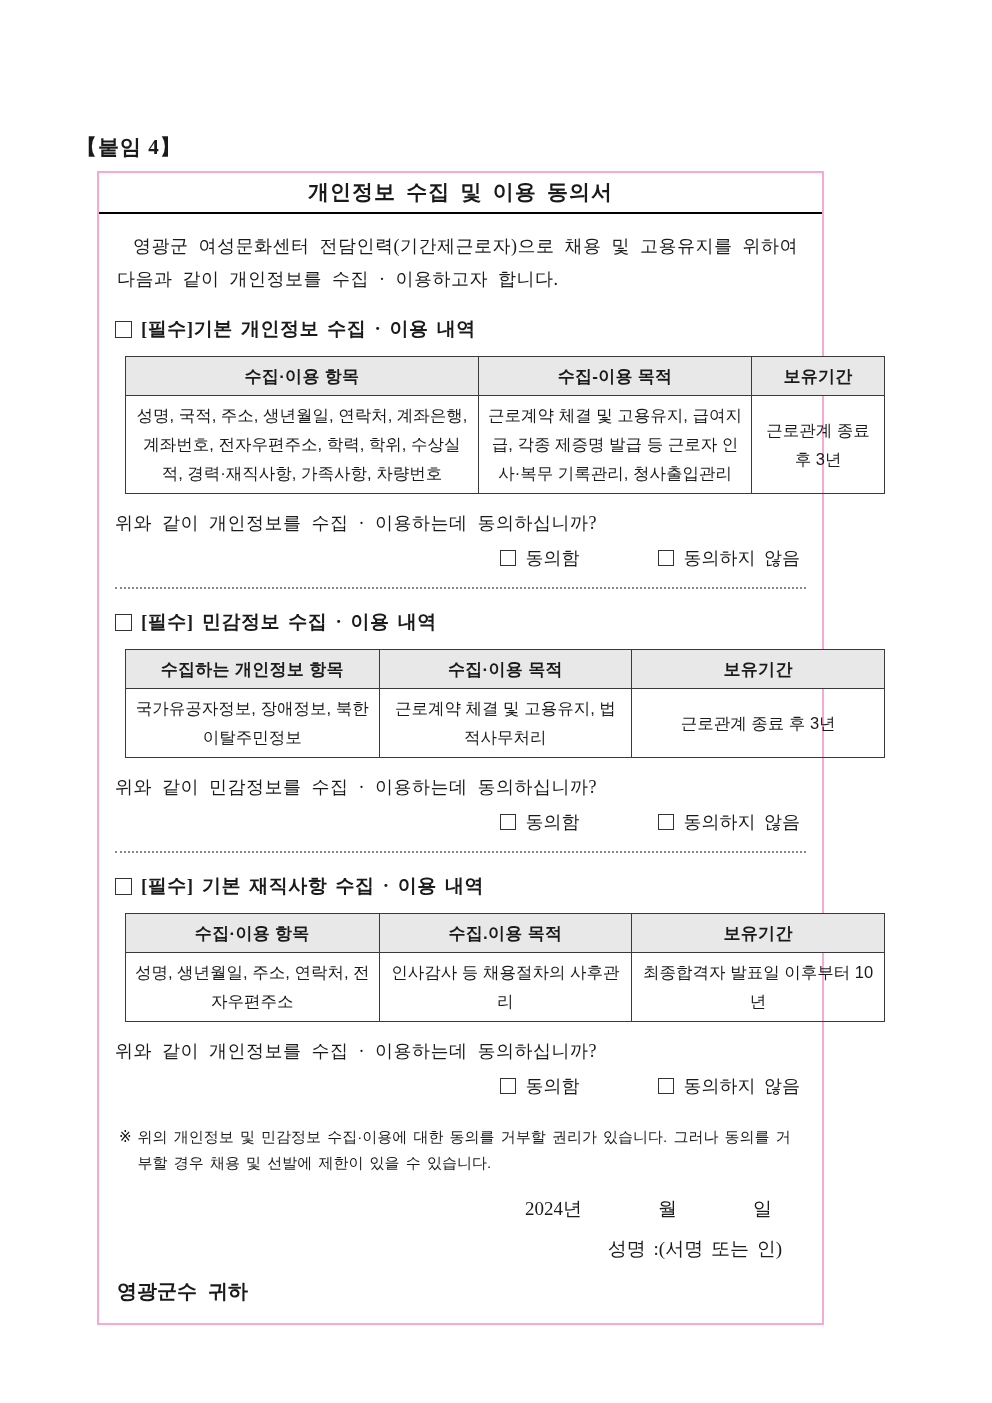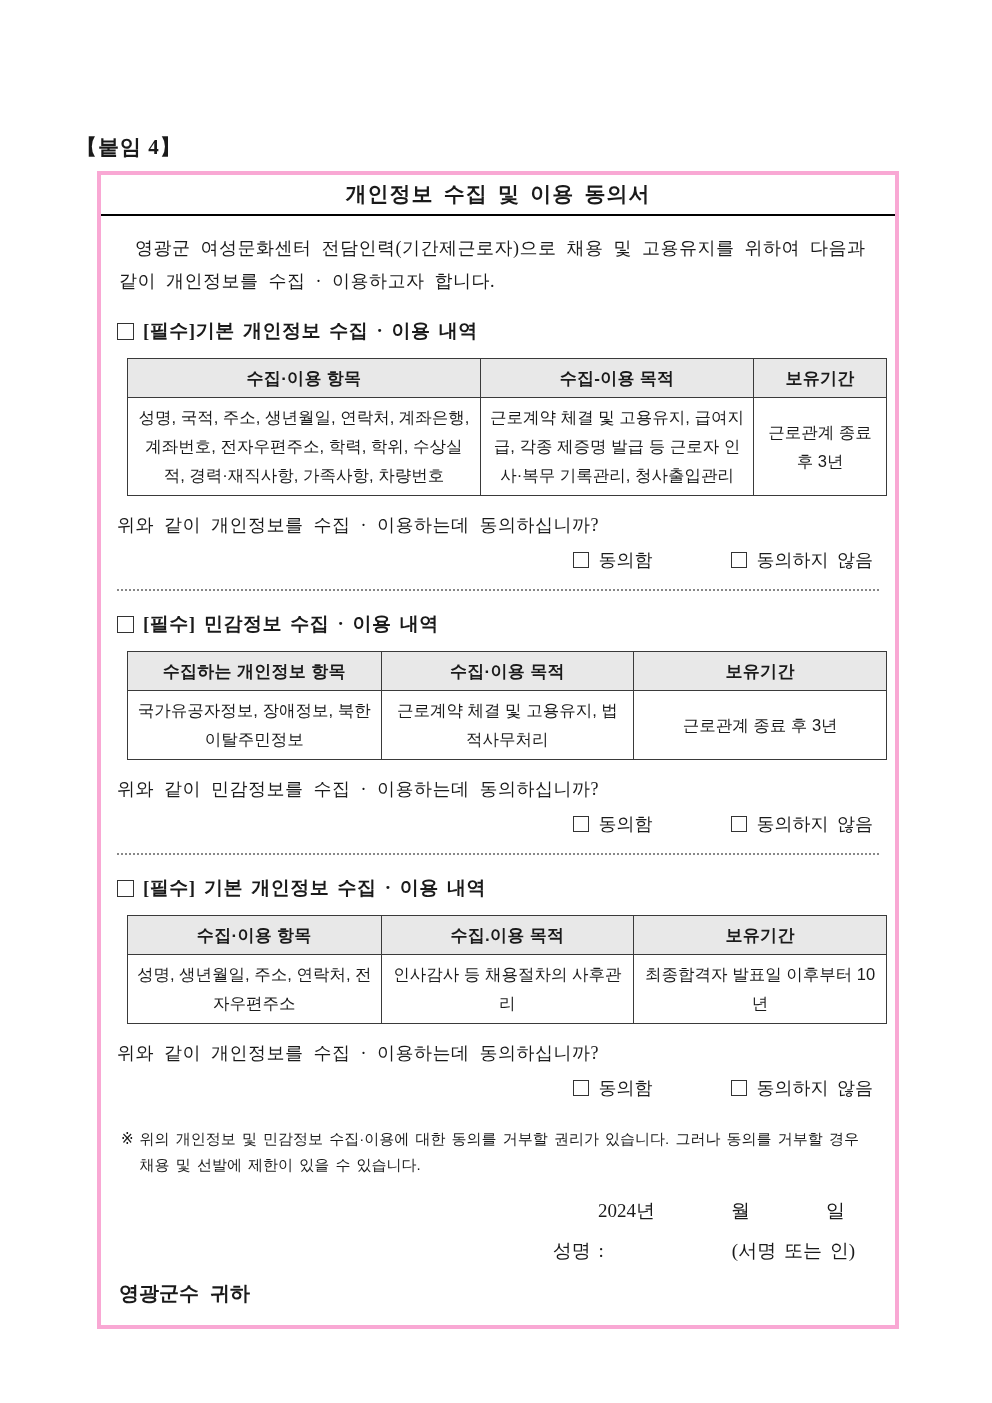--- a/index.html
+++ b/index.html
@@ -7,22 +7,22 @@
     width:992px;height:1403px;
     font-family:"Liberation Serif","DejaVu Serif",serif;
     color:#1a1a1a;
     -webkit-font-smoothing:antialiased;
   }
   .attachment-label{
     padding:133px 0 10px 76px;
     font-size:21px;font-weight:bold;letter-spacing:1px;
   }
   .doc-box{
-    width:802px;margin-left:97px;
-    border:4px solid #f9a8d4;
+    width:727px;margin-left:97px;
+    border:2px solid #f9a8d4;
     box-sizing:border-box;
   }
   .box-title{
     height:39px;line-height:39px;
     text-align:center;font-weight:bold;font-size:21px;
     letter-spacing:1px;word-spacing:4px;
     border-bottom:2px solid #000;
   }
   .content{padding:12px 16px 14px 16px;}
 
@@ -91,21 +91,21 @@
   }
   .footnote .marker{flex:0 0 auto;margin-right:6px;}
 
   .date-row{
     margin-top:20px;padding-right:34px;
     display:flex;justify-content:flex-end;gap:76px;
     font-size:19px;
   }
   .sign-row{
     margin-top:14px;padding-right:24px;
-    display:flex;justify-content:flex-end;gap:128px;
+    display:flex;justify-content:flex-end;
     font-size:19px;word-spacing:3px;align-items:center;
   }
   .recipient{
     margin:16px 0 4px 2px;
     font-size:20px;font-weight:bold;word-spacing:6px;
   }
 </style>
 </head>
 <body>
 
@@ -195,21 +195,21 @@
       <span class="consent-opt">
         <span class="cb cb-sm"></span>
         <span>동의하지 않음</span>
       </span>
     </div>
 
     <hr class="dotted-sep">
 
     <div class="sec-heading">
       <span class="cb cb-lg"></span>
-      <span>[필수] 기본 개인정보 수집 · 이용 내역</span>
+      <span>[필수] 기본 재직사항 수집 · 이용 내역</span>
     </div>
 
     <table class="grid t3">
       <colgroup>
           <col class="c1">
           <col class="c2">
           <col class="c3">
         </colgroup>
       <thead>
         <tr>

